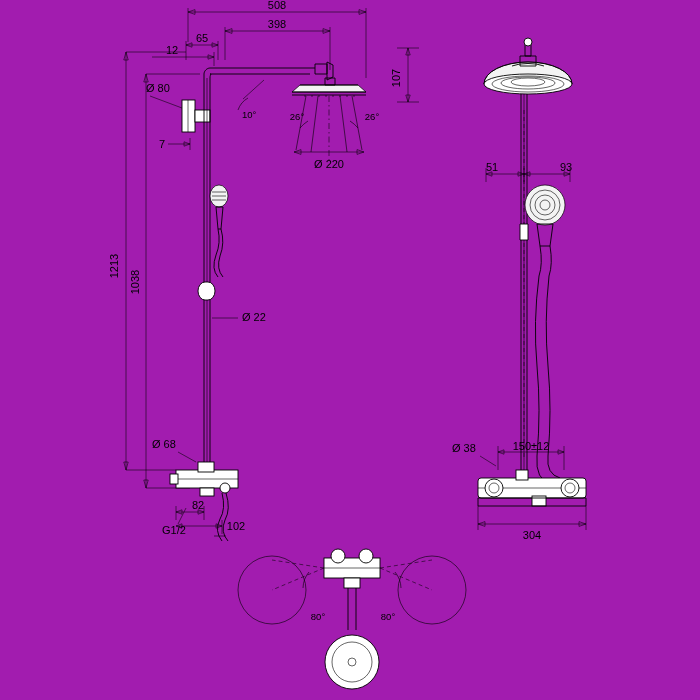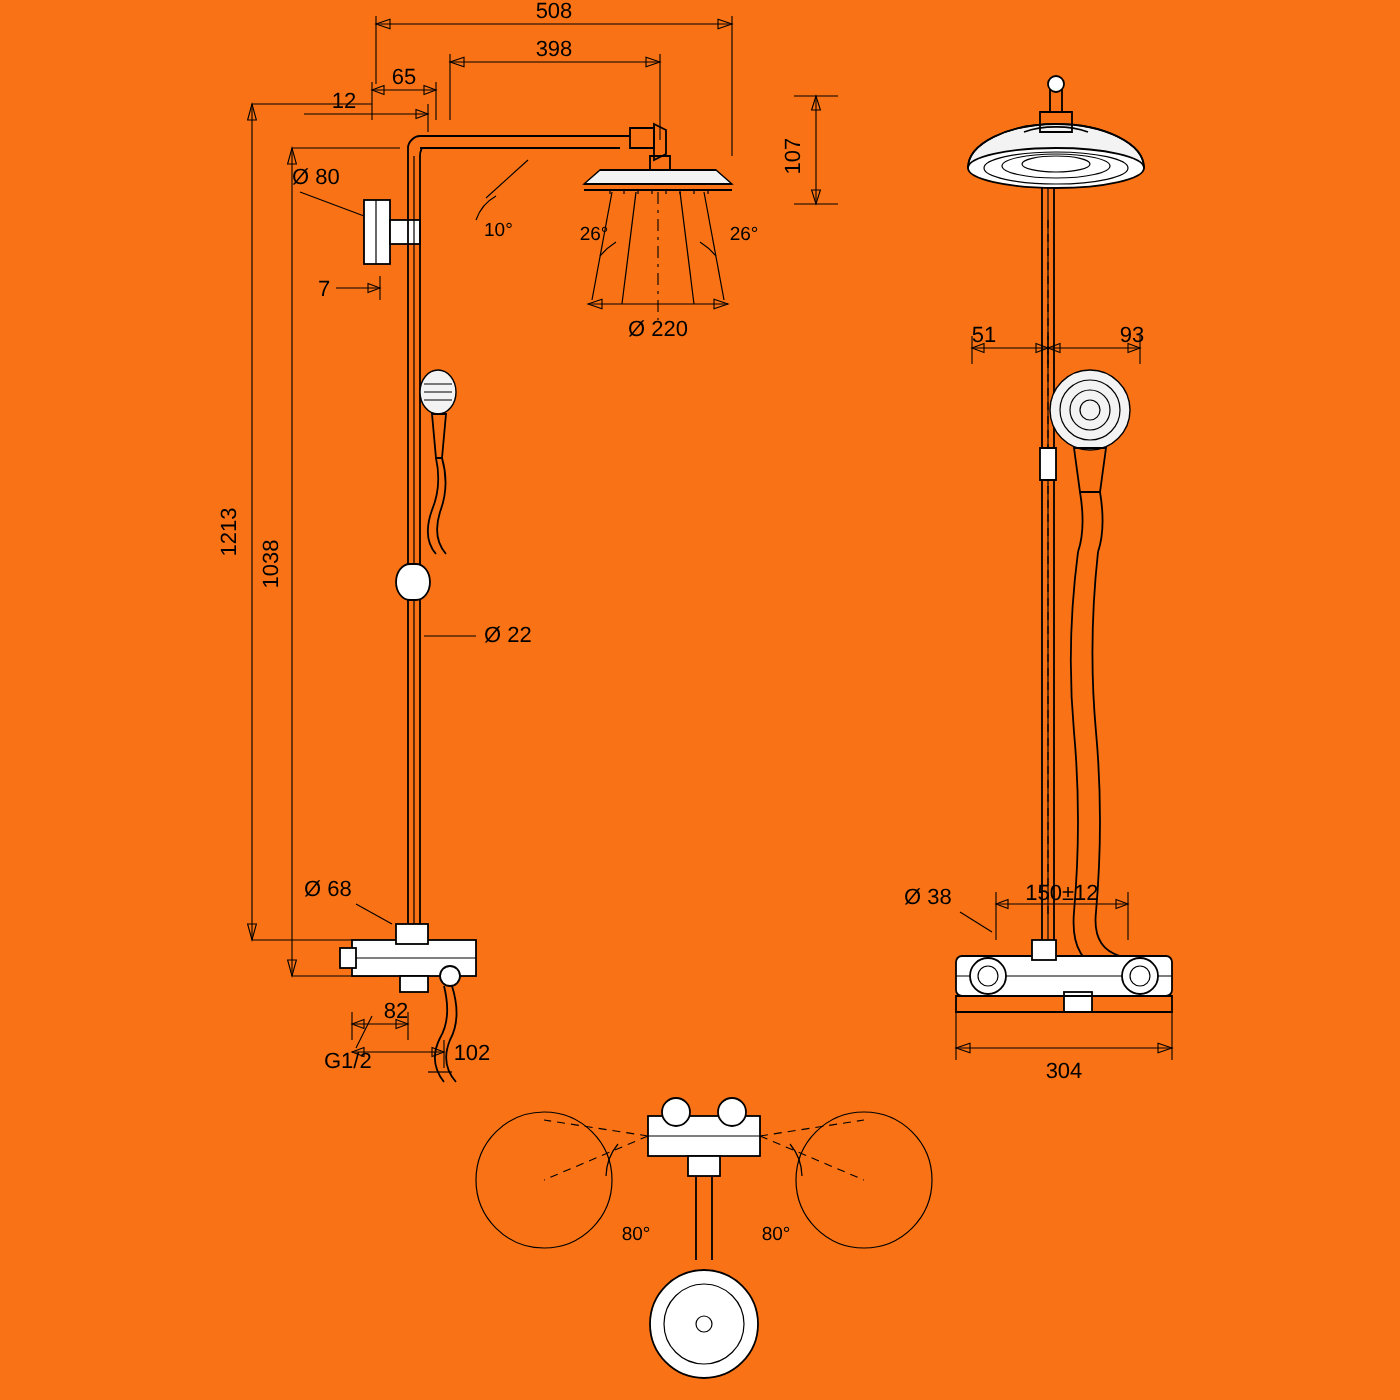--- a/index.html
+++ b/index.html
@@ -10,21 +10,21 @@
   body {
     width: 700px;
     height: 700px;
     font-family: "Liberation Sans", sans-serif;
     overflow: hidden;
   }
   #stage {
     position: relative;
     width: 700px;
     height: 700px;
-    background: #f97316;
+    background: #a21caf;
   }
   svg#drawing {
     position: absolute;
     left: 0;
     top: 0;
     width: 700px;
     height: 700px;
   }
   .ln {
     stroke: #000000;

